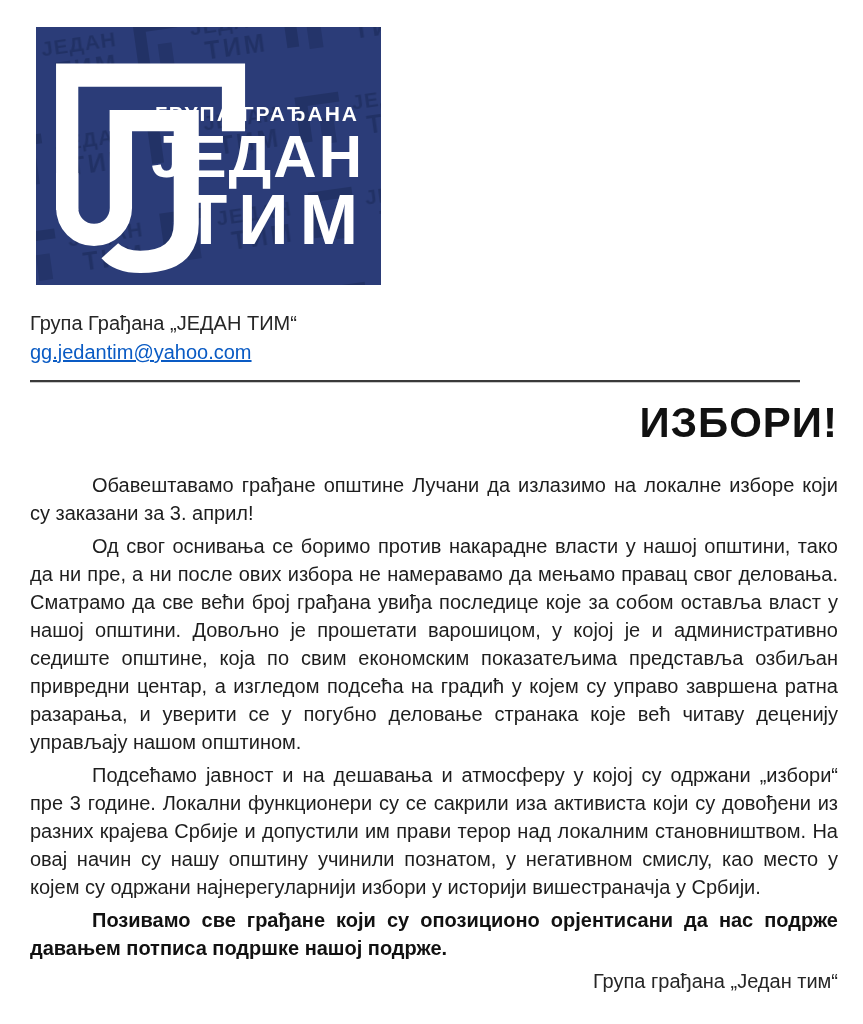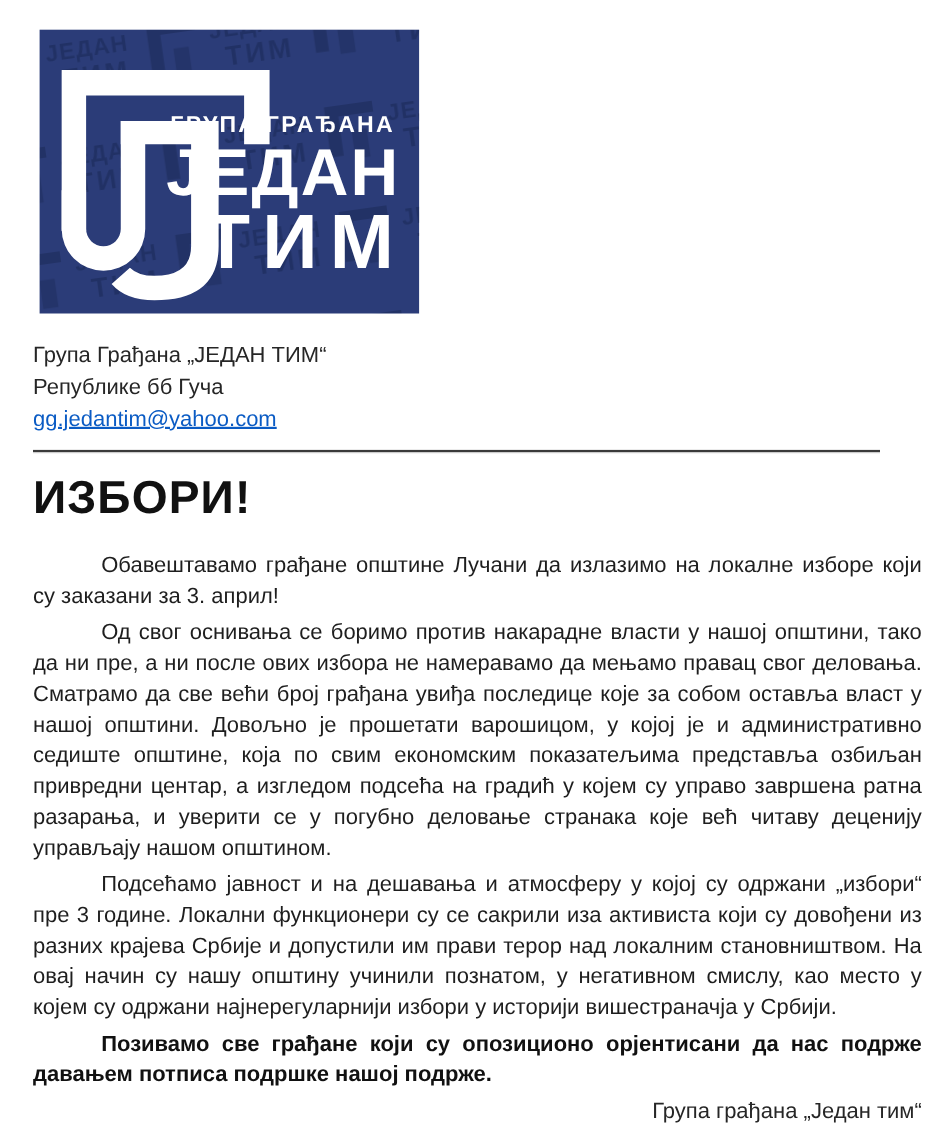--- a/index.html
+++ b/index.html
@@ -38,21 +38,21 @@
   .rule {
     margin-top:13px;
     width:770px; height:3px;
     border-top:2px solid #3a3a3a;
     border-bottom:1px solid #c9c9c9;
   }
 
   
   h1.doc-title {
     margin-top:16px; margin-bottom:24px;
-    text-align:left;
+    text-align:right;
     font-size:42px; line-height:48px; font-weight:bold;
     color:#111111;
     letter-spacing:1px;
   }
   .body-text p {
     font-size:20px; line-height:28px;
     text-align:justify;
     text-indent:62px;
     margin-bottom:5px;
     color:#1e1e1e;
@@ -91,21 +91,20 @@
       </g>
     </svg>
 
     <div class="brand brand-tagline">ГРУПА ГРАЂАНА</div>
     <div class="brand brand-one">ЈЕДАН</div>
     <div class="brand brand-tim">ТИМ</div>
   </div>
 
   <div class="contact">
     <span class="row">Група Грађана „ЈЕДАН ТИМ“</span>
-    <span class="row">Републике бб Гуча</span>
     <span class="row"><a href="#">gg.jedantim@yahoo.com</a></span>
   </div>
 
   <div class="rule"></div>
 
   <h1 class="doc-title">ИЗБОРИ!</h1>
 
   <div class="body-text">
     <p>Обавештавамо грађане општине Лучани да излазимо на локалне изборе који су заказани за 3. април!</p>
     <p>Од свог оснивања се боримо против накарадне власти у нашој општини, тако да ни пре, а ни после ових избора не намеравамо да мењамо правац свог деловања. Сматрамо да све већи број грађана увиђа последице које за собом оставља власт у нашој општини. Довољно је прошетати варошицом, у којој је и административно седиште општине, која по свим економским показатељима представља озбиљан привредни центар, а изгледом подсећа на градић у којем су управо завршена ратна разарања, и уверити се у погубно деловање странака које већ читаву деценију управљају нашом општином.</p>

